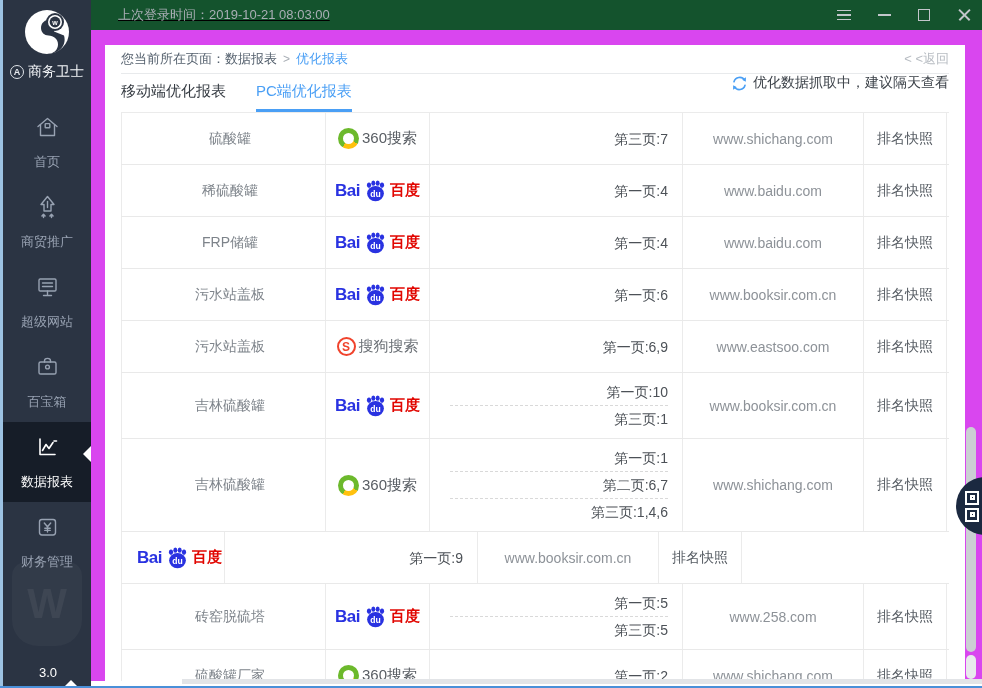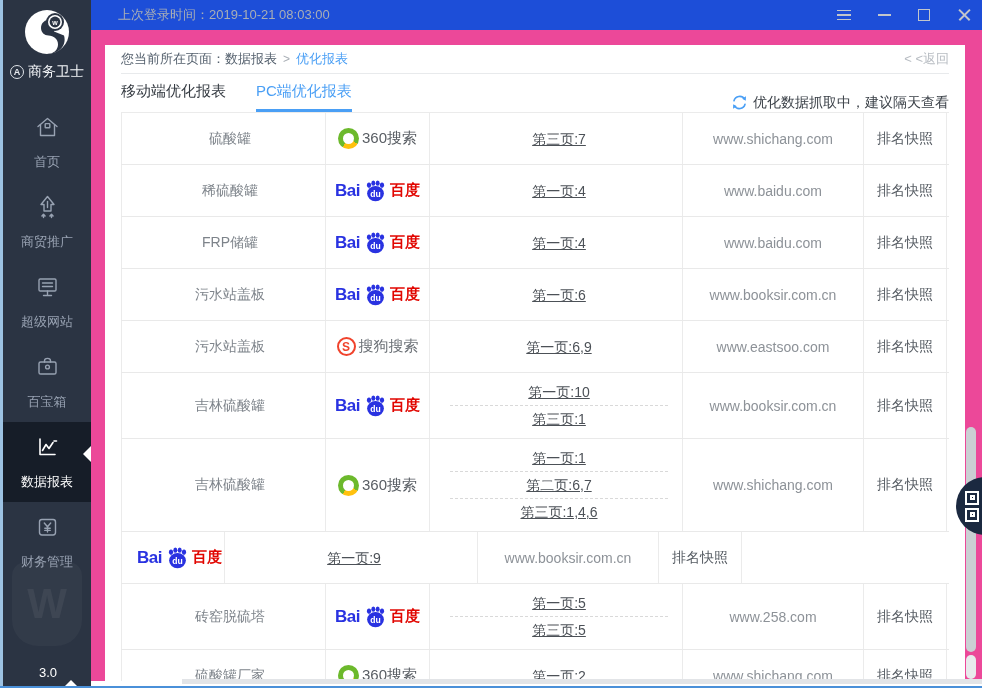--- a/index.html
+++ b/index.html
@@ -31,59 +31,59 @@
     color:rgba(255,255,255,0.06); font-size:42px; font-weight:bold; }
   .version-row { position:absolute; bottom:6px; left:0; right:0; display:flex; justify-content:flex-end;
     align-items:center; gap:6px; padding-right:12px; color:#ffffff; font-size:13px; cursor:pointer; }
   .up-arrow { display:inline-block; }
   .up-arrow .head { width:0; height:0; border-left:8px solid transparent; border-right:8px solid transparent;
     border-bottom:8px solid #ffffff; }
   .up-arrow .stem { width:7px; height:7px; background:#ffffff; margin:0 auto; }
 
   
   .main { position:absolute; left:91px; top:0; right:0; bottom:2px; }
-  .topbar { position:absolute; top:0; left:0; right:0; height:30px; background:#1d4ed8;
-    display:flex; align-items:center; }
+  .topbar { position:absolute; top:0; left:0; right:0; height:30px; background:#14532d;
+    display:flex; align-items:center;text-decoration:underline; }
   .login-text { color:#a9aeb5; font-size:13px; margin-left:27px; }
   .win-controls { margin-left:auto; display:flex; align-items:center; gap:24px; margin-right:10px; }
   .wc { width:16px; height:14px; display:flex; align-items:center; justify-content:center; cursor:pointer; }
   .ic-menu { width:14px; height:10px; border-top:1.6px solid #c2c6cb; border-bottom:1.6px solid #c2c6cb; position:relative; }
   .ic-menu::after { content:''; position:absolute; left:0; right:0; top:3.2px; height:1.6px; background:#c2c6cb; }
   .ic-min { width:13px; height:1.6px; background:#c2c6cb; }
   .ic-max { width:12px; height:12px; border:1.6px solid #c2c6cb; }
   .ic-close { position:relative; width:13px; height:13px; }
   .ic-close::before,.ic-close::after { content:''; position:absolute; left:-1px; top:5.6px; width:15px; height:1.6px; background:#c2c6cb; }
   .ic-close::before { transform:rotate(45deg); } .ic-close::after { transform:rotate(-45deg); }
 
-  .content { position:absolute; top:30px; left:0; right:0; bottom:5px; background:#ec4899; }
+  .content { position:absolute; top:30px; left:0; right:0; bottom:5px; background:#d946ef; }
   .card { position:absolute; top:15px; left:14px; width:860px; bottom:0; background:#ffffff; padding:0 16px; overflow:hidden; }
 
   .breadcrumb-row { height:29px; border-bottom:1px solid #e8eaec; display:flex; align-items:center; font-size:13px; }
   .bc-prefix,.bc-section { color:#55616e; }
   .bc-sep { color:#a7adb4; margin:0 6px; font-size:12px; }
   .bc-current { color:#4a9ff5; cursor:pointer; }
   .bc-back { margin-left:auto; color:#b7bcc2; cursor:pointer; }
 
   .tabs-row { height:38px; display:flex; align-items:stretch; gap:30px; position:relative; }
   .tab { display:flex; align-items:center; font-size:15px; color:#343a41; cursor:pointer; border-bottom:3px solid transparent; }
   .tab.active { color:#4a9ff5; border-bottom-color:#4a9ff5; }
-  .notice { position:absolute; right:0; top:0; bottom:0; display:flex; align-items:flex-end; gap:4px; }
+  .notice { position:absolute; right:0; top:0; bottom:0; display:flex; align-items:flex-start; gap:4px; }
   .notice-text { color:#3b4148; font-size:14px; }
 
   
   .table { border-top:1px solid #ebebeb; }
   .trow { display:flex; border-bottom:1px solid #e9e9e9; }
   .tcell { border-right:1px solid #ebebeb; display:flex; align-items:center; justify-content:center; min-height:51px; }
   .tcell:first-child { border-left:1px solid #ebebeb;padding-left:13px; }
   .c-kw { width:205px; color:#7d838a; font-size:14px; }
   .c-eng { width:104px; }
   .c-rank { width:253px; flex-direction:column; align-items:stretch; justify-content:center; padding:6px 14px 6px 20px; }
   .c-url { width:181px; color:#8d9298; font-size:14px; }
   .c-snap { width:83px; color:#565c63; font-size:14px; cursor:pointer; }
-  .rank-line { line-height:26px; color:#4c5157; font-size:14px; text-align:center;text-decoration:underline; }
+  .rank-line { line-height:26px; color:#4c5157; font-size:14px; text-align:right; }
   .rank-line:not(:last-child) { border-bottom:1px dashed #d9d9d9; }
 
   
   .logo { display:flex; align-items:center; gap:3px; }
   .ring360 { width:21px; height:21px; border-radius:50%;
     background:#6cb92c; background:conic-gradient(from 120deg,#ffc10e 0 95deg,#6cb92c 95deg 360deg);
     position:relative; }
   .ring360::after { content:''; position:absolute; inset:5px; background:#fff; border-radius:50%; }
   .t360 { color:#585d63; font-size:15px; }
   .bai { color:#2932e1; font-weight:bold; font-size:17px; letter-spacing:-0.5px; }

